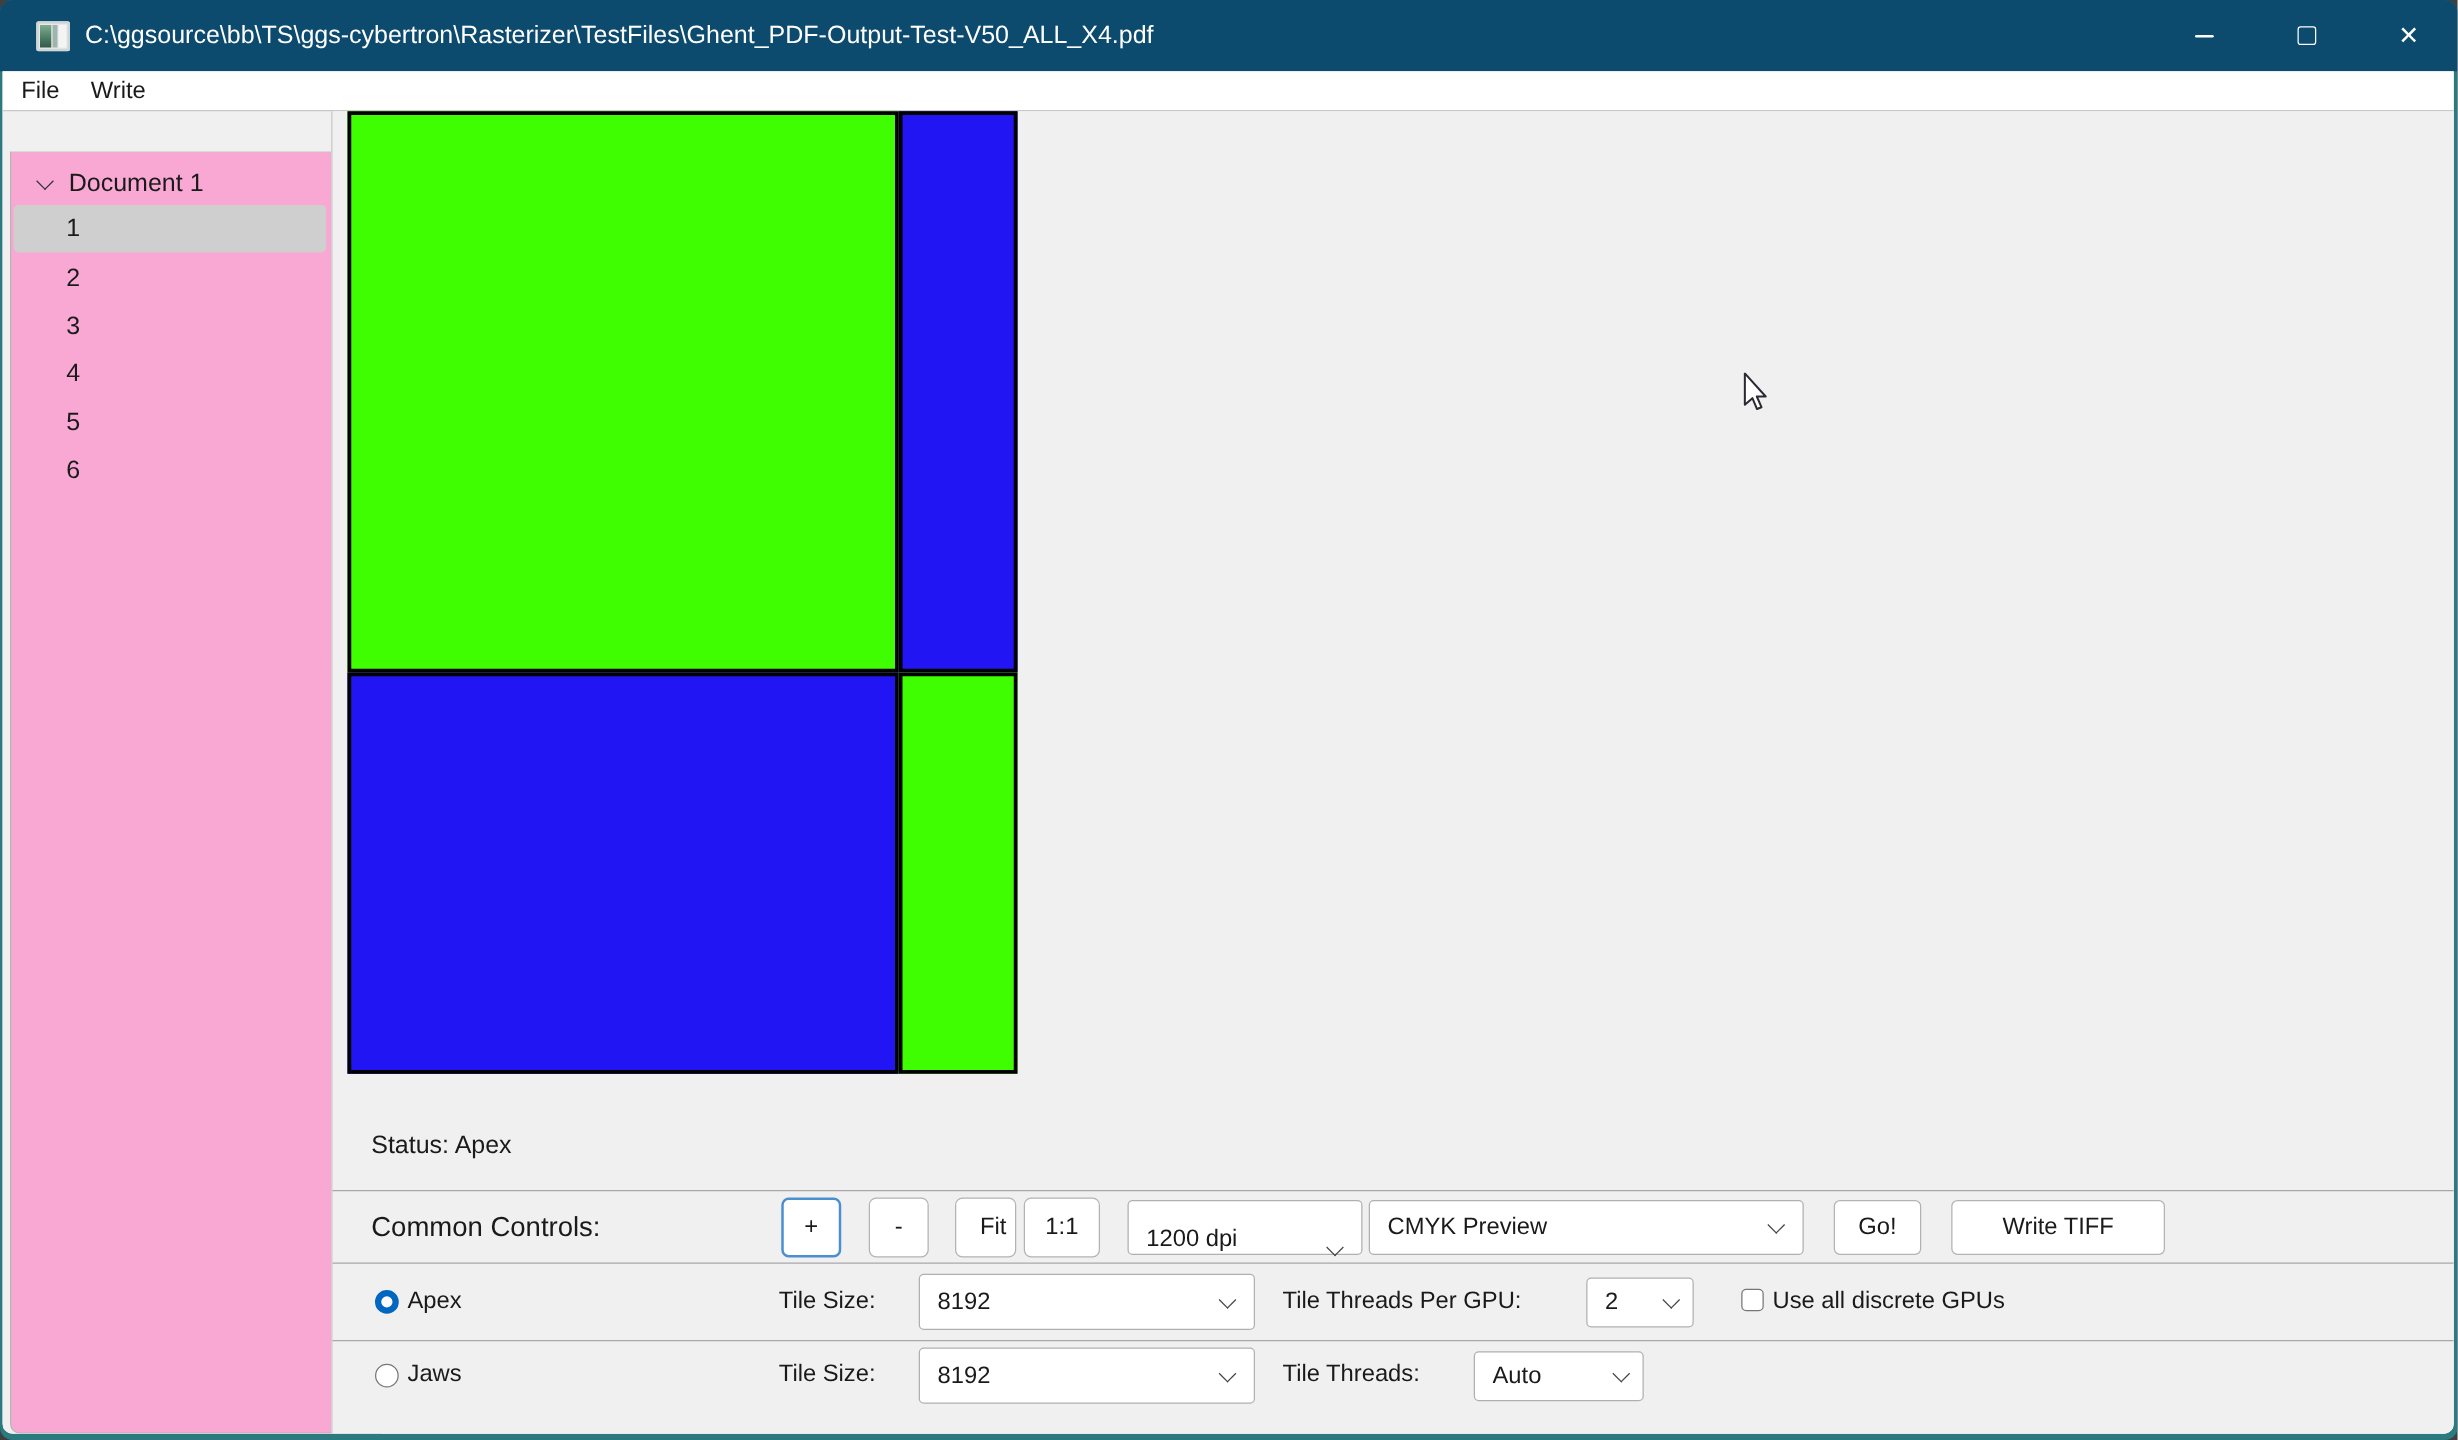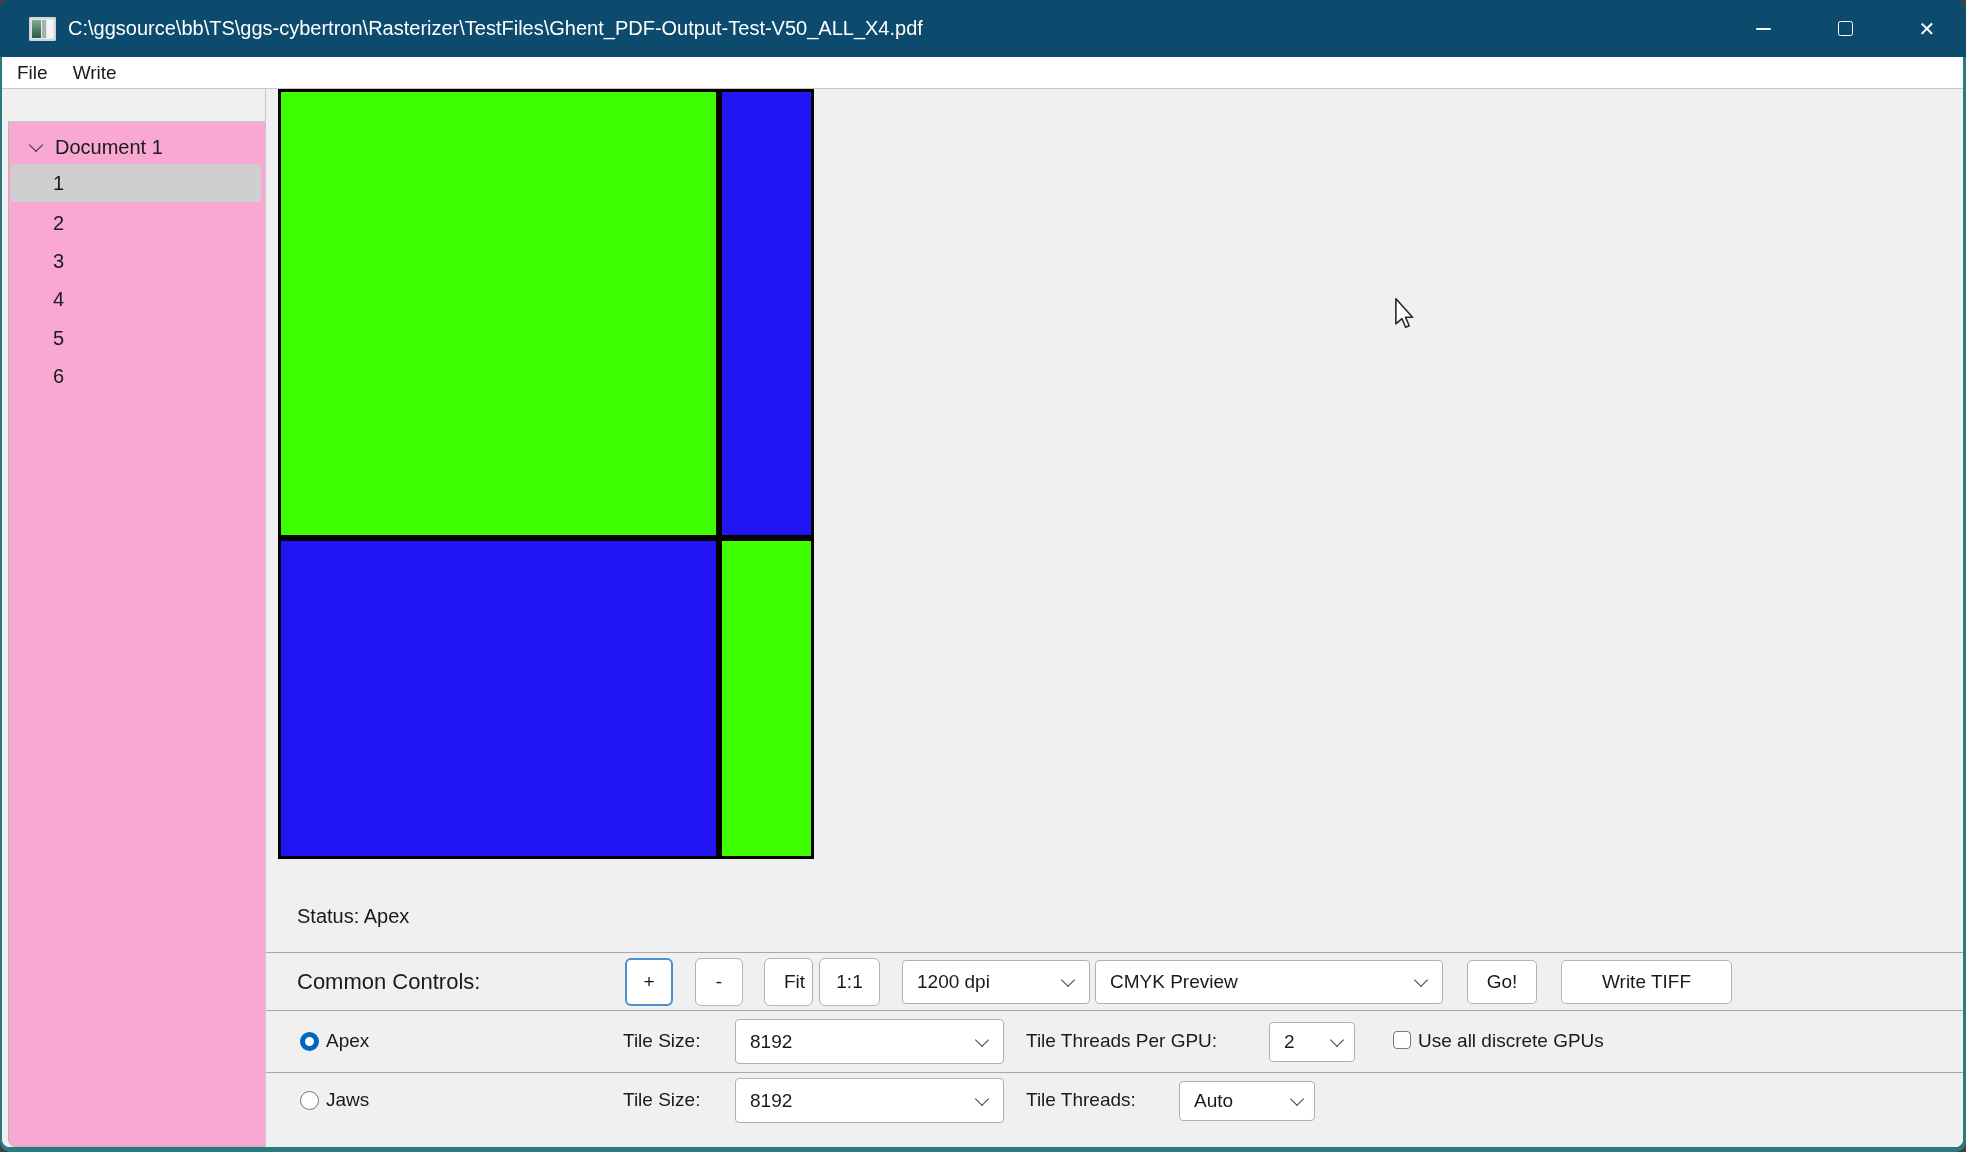--- a/index.html
+++ b/index.html
@@ -138,21 +138,21 @@
           </div>
 
         <div class="status-text">Status: Apex</div>
 
         <div class="crow crow1">
           <div class="clabel" style="left:31px;top:16px;font-size:22px;">Common Controls:</div>
           <div class="btn sq focused" style="left: 359px; border-color: rgb(76, 143, 208);">+</div>
           <div class="btn sq" style="left:429px;">-</div>
           <div class="btn sq" style="left:498px;width:49px;padding-left:12px;">Fit</div>
           <div class="btn sq" style="left:553px;width:61px;">1:1</div>
-          <div class="dd" style="left:636px;top:7px;width:188px;height:44px;">
+          <div class="dd" style="left:636px;top:7px;width:188px;height:44px;align-items:flex-end;">
             <span class="dd-text">1200 dpi</span>
             <span class="chev"></span>
           </div>
           <div class="dd" style="left:829px;top:7px;width:348px;height:44px;">
             <span class="dd-text">CMYK Preview</span>
             <span class="chev"></span>
           </div>
           <div class="btn wide" style="left:1201px;width:70px;">Go!</div>
           <div class="btn wide" style="left:1295px;width:171px;">Write TIFF</div>
         </div>

